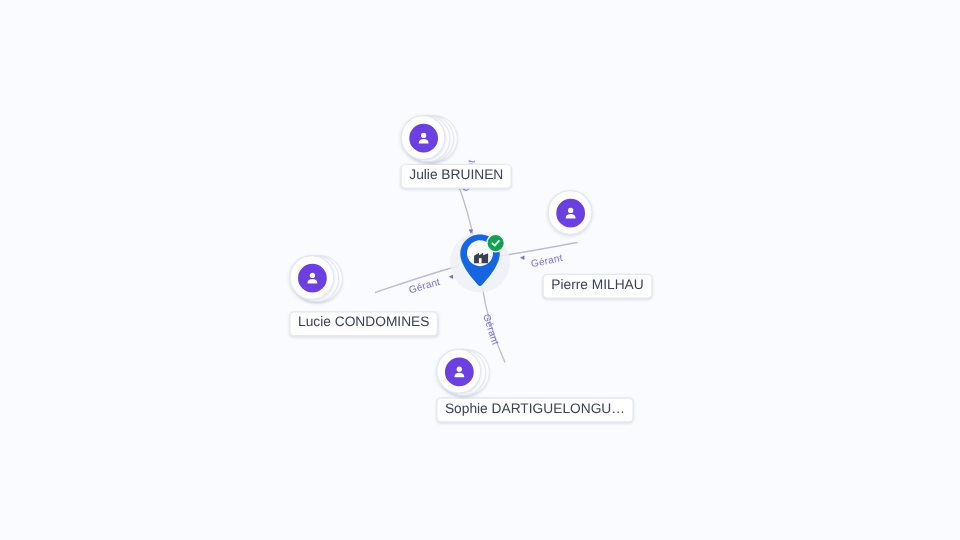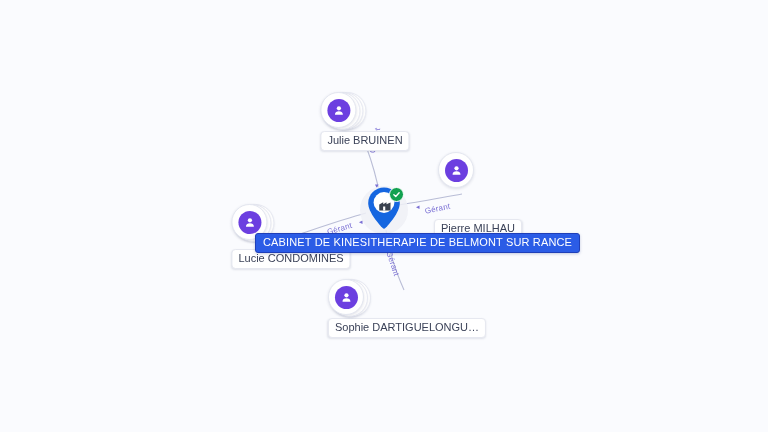--- a/index.html
+++ b/index.html
@@ -238,21 +238,21 @@
           <svg width="13" height="13" viewBox="0 0 24 24" fill="#ffffff">
             <circle cx="12" cy="8" r="3.9"></circle>
             <path d="M12 13.2c-4.1 0-7.2 2.3-7.2 5.1V20h14.4v-1.7c0-2.8-3.1-5.1-7.2-5.1z"></path>
           </svg>
         </div>
       </div>
     </div>
     <div class="node-label">Pierre MILHAU</div>
   </div>
 
-  <div class="node" id="node-sophie" style="left:407px; top:308px;">
+  <div class="node" id="node-sophie" style="left:428px; top:308px;">
     <div class="person-disc-wrap">
       <div class="stack-card s2"></div>
       <div class="stack-card s1"></div>
       <div class="person-disc">
         <div class="avatar-circle">
           <svg width="13" height="13" viewBox="0 0 24 24" fill="#ffffff">
             <circle cx="12" cy="8" r="3.9"></circle>
             <path d="M12 13.2c-4.1 0-7.2 2.3-7.2 5.1V20h14.4v-1.7c0-2.8-3.1-5.1-7.2-5.1z"></path>
           </svg>
         </div>
@@ -293,15 +293,14 @@
         </svg>
       </div>
       <div class="verified-badge">
         <svg width="9" height="9" viewBox="0 0 24 24" fill="none" stroke="#ffffff" stroke-width="3.6" stroke-linecap="round" stroke-linejoin="round">
           <path d="M5 12.6 L10 17.4 L19 7.2"></path>
         </svg>
       </div>
     </div>
   </div>
 
-  <div class="company-label">CABINET DE KINESITHERAPIE DE BELMONT SUR RANCE</div>
 
 </div>
 
 </body></html>

